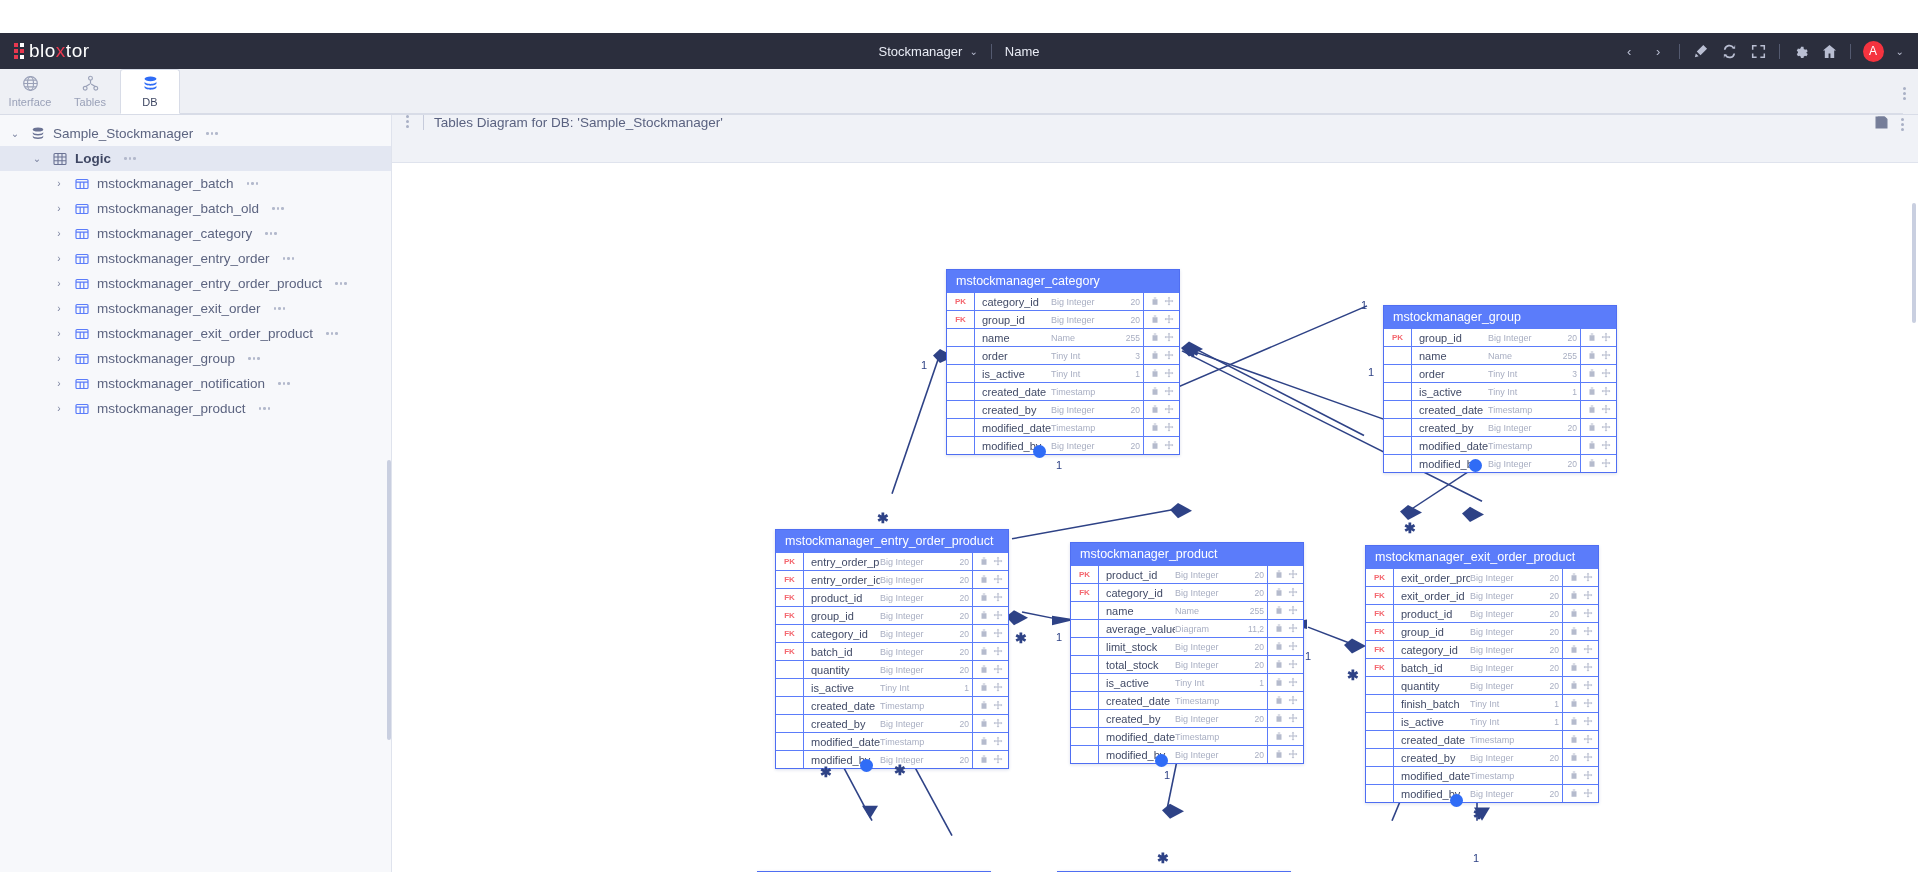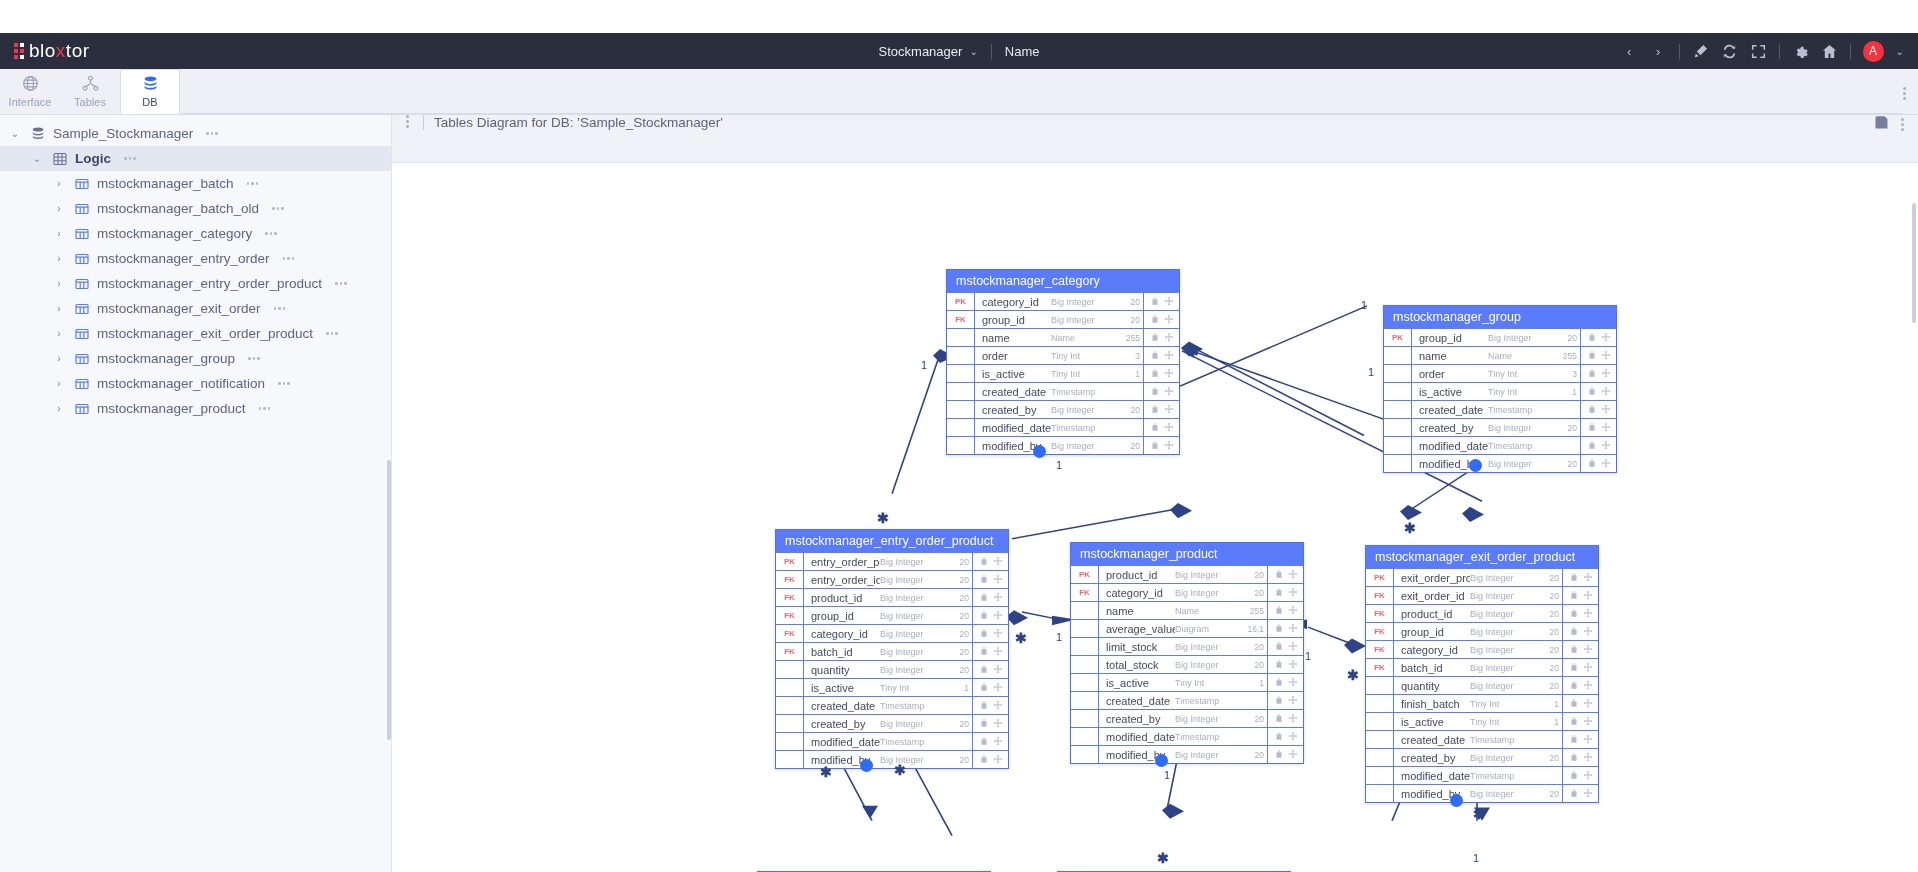--- a/index.html
+++ b/index.html
@@ -941,21 +941,21 @@
                   </svg></span>
                 <span><svg viewBox="0 0 16 16">
                     <path d="M8 1l2.2 2.4H8.8v3.8h3.8V5.8L15 8l-2.4 2.2V8.8H8.8v3.8h1.4L8 15l-2.2-2.4h1.4V8.8H3.4v1.4L1 8l2.4-2.2v1.4h3.8V3.4H5.8z"></path>
                   </svg></span>
               </span>
             </div>
             <div class="tbl-row">
               <span class="c-key"></span>
               <span class="c-name">average_value</span>
               <span class="c-type">Diagram</span>
-              <span class="c-size">16,1</span>
+              <span class="c-size">11,2</span>
               <span class="c-act">
                 <span><svg viewBox="0 0 16 16">
                     <path d="M4 5h8v9H4zM6 2.5h4V4H6z"></path>
                   </svg></span>
                 <span><svg viewBox="0 0 16 16">
                     <path d="M8 1l2.2 2.4H8.8v3.8h3.8V5.8L15 8l-2.4 2.2V8.8H8.8v3.8h1.4L8 15l-2.2-2.4h1.4V8.8H3.4v1.4L1 8l2.4-2.2v1.4h3.8V3.4H5.8z"></path>
                   </svg></span>
               </span>
             </div>
             <div class="tbl-row">

